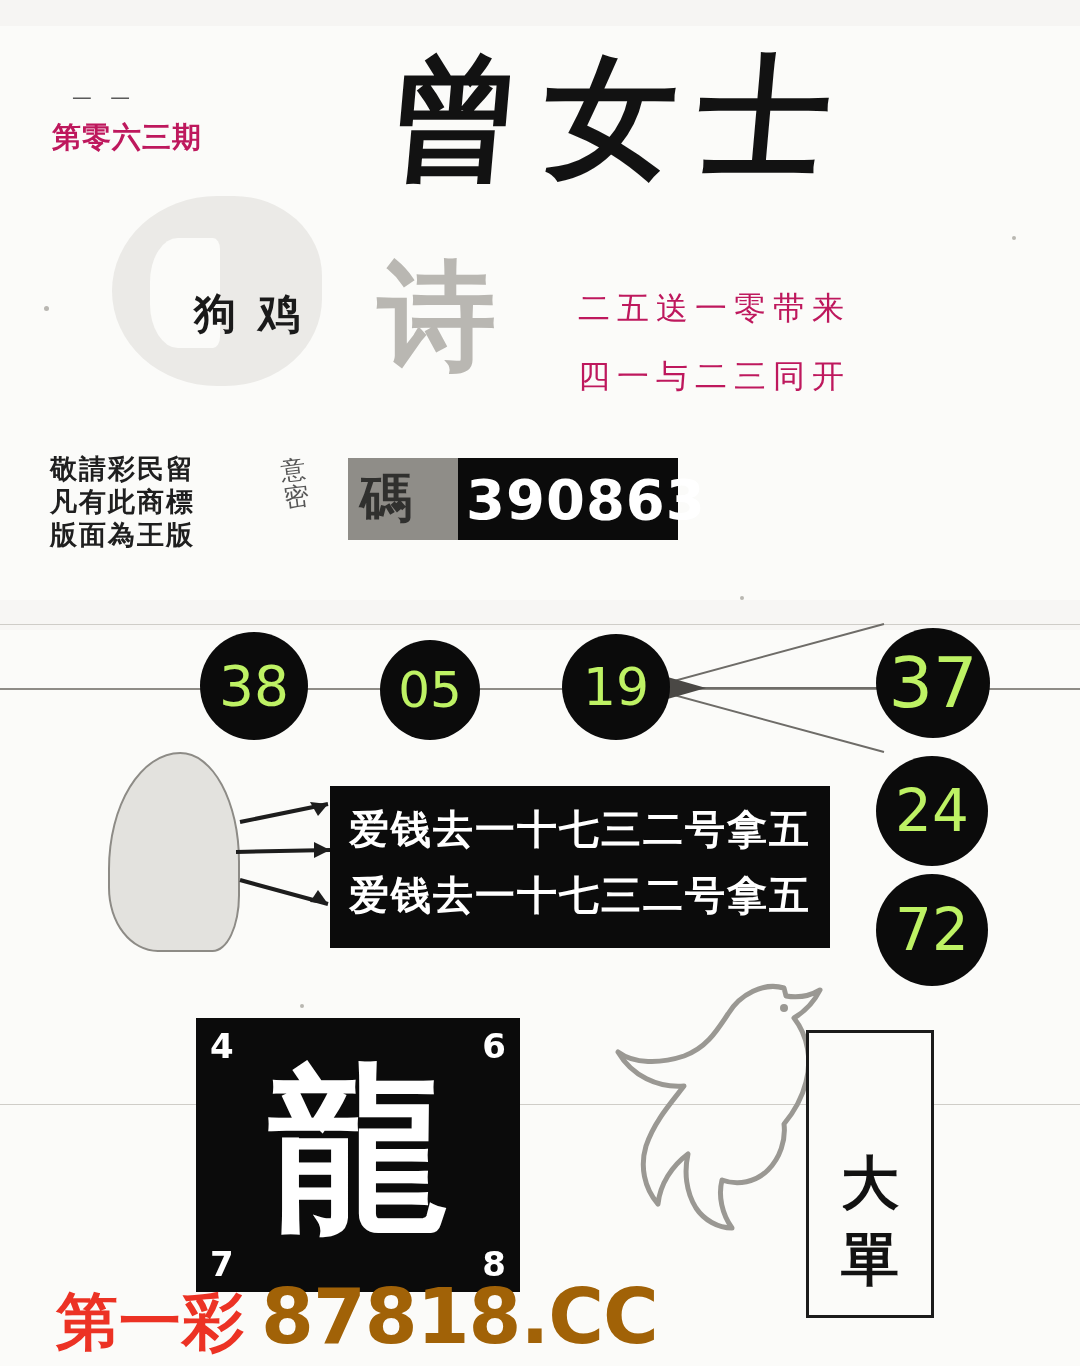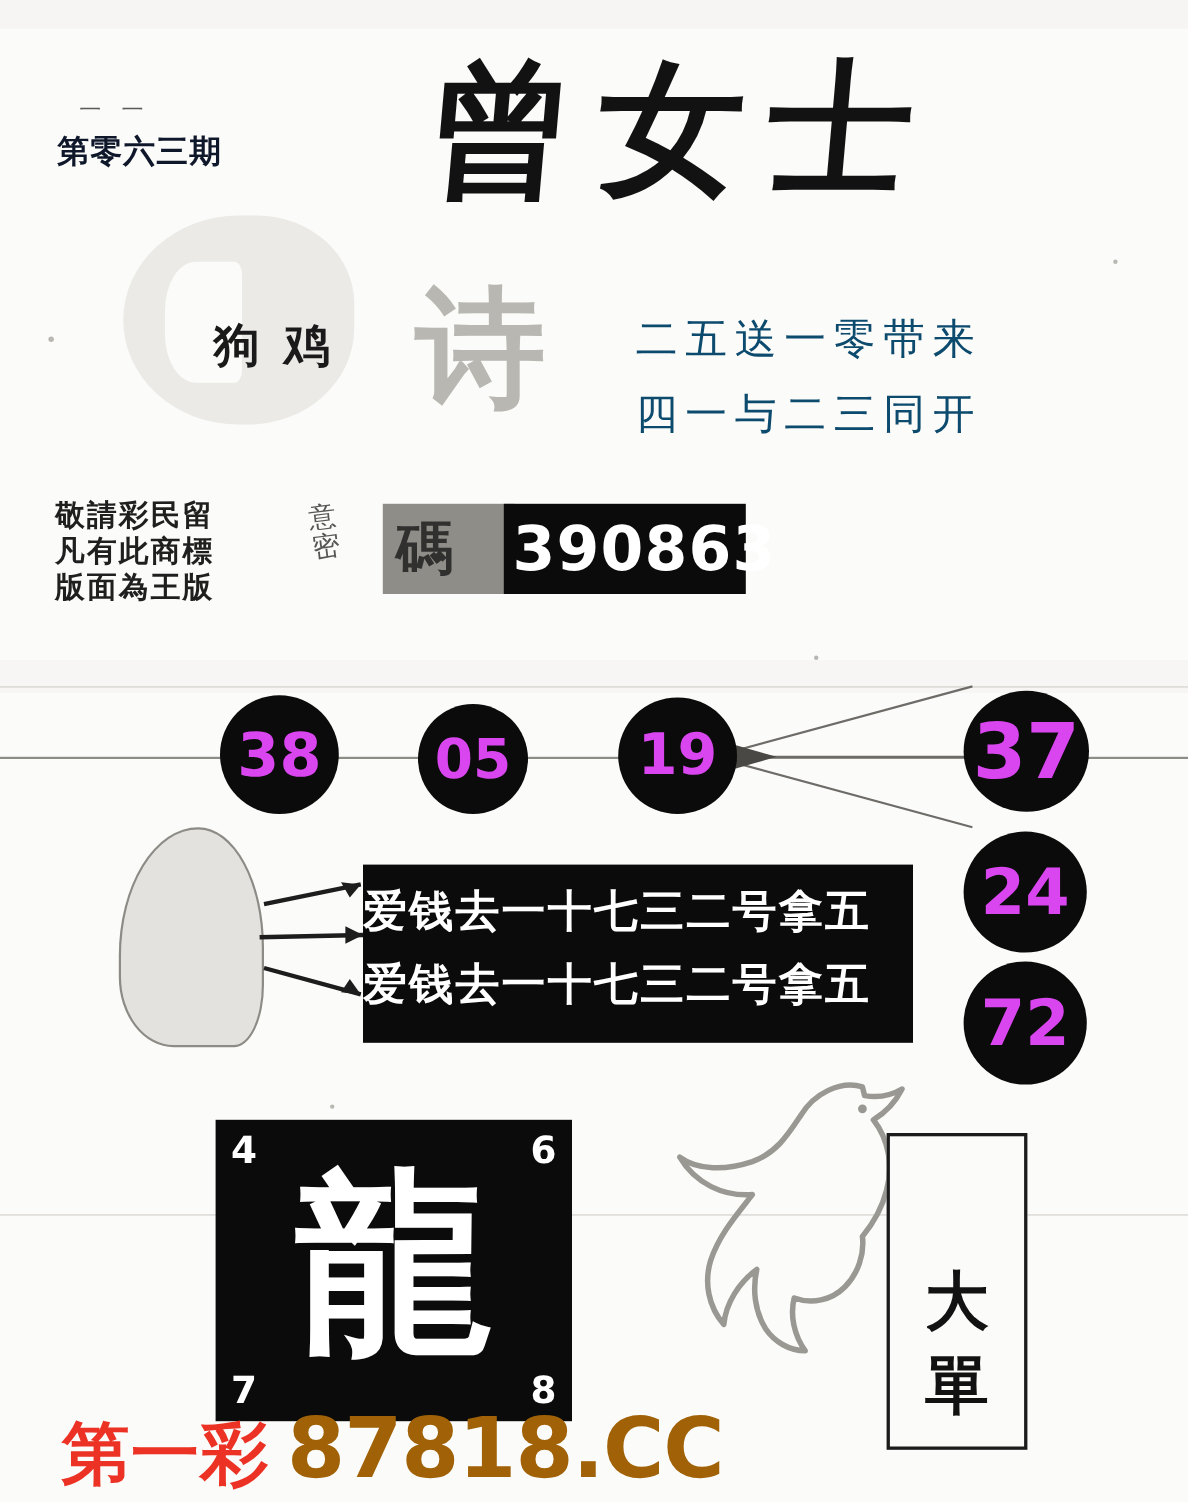--- a/index.html
+++ b/index.html
@@ -33,21 +33,21 @@
     background: #cfcdc8;
   }
   
   .issue-label {
     position: absolute;
     left: 52px;
     top: 118px;
     font-family: Liberation Serif, serif;
     font-size: 29px;
     font-weight: bold;
-    color: #0f172a;
+    color: #be185d;
     letter-spacing: 1px;
     text-align: center;
   }
   .issue-ticks {
     position: absolute;
     left: 72px;
     top: 86px;
     font-family: "DejaVu Serif", serif;
     font-size: 20px;
     color: #5a5a5a;
@@ -103,22 +103,22 @@
     color: #b9b7b2;
     font-weight: bold;
   }
   .poem-lines {
     position: absolute;
     left: 578px;
     top: 274px;
   }
   .poem-line {
     font-family: "DejaVu Serif", serif;
-    font-size: 38px;
-    color: #0c4a6e;
+    font-size: 32px;
+    color: #be185d;
     letter-spacing: 7px;
     line-height: 68px;
     white-space: nowrap;
   }
   
   .notice {
     position: absolute;
     left: 50px;
     top: 452px;
     display: flex;
@@ -186,23 +186,23 @@
     font-weight: bold;
     color: #ffffff;
     letter-spacing: 1px;
     text-align: center;
   }
   
   .ball {
     position: absolute;
     border-radius: 50%;
     background: #0b0b0b;
-    color: #d946ef;
+    color: #bef264;
     font-family: "DejaVu Sans", sans-serif;
-    font-weight: bold;
+    font-weight: normal;
     text-align: right;
     display: flex;
     align-items: center;
     justify-content: center;
   }
   .ball.b1 { left: 200px; top: 632px; width: 108px; height: 108px; font-size: 55px; }
   .ball.b2 { left: 380px; top: 640px; width: 100px; height: 100px; font-size: 50px; }
   .ball.b3 { left: 562px; top: 634px; width: 108px; height: 106px; font-size: 52px; }
   .ball.b4 { left: 876px; top: 628px; width: 114px; height: 110px; font-size: 70px; }
   .ball.b5 { left: 876px; top: 756px; width: 112px; height: 110px; font-size: 58px; }
@@ -242,21 +242,21 @@
     background: #0b0b0b;
     padding: 10px 0 0 0;
   }
   .msg-line {
     font-family: "DejaVu Serif", serif;
     font-size: 40px;
     font-weight: bold;
     color: #ffffff;
     letter-spacing: 2px;
     line-height: 66px;
-    text-align: left;
+    text-align: center;
     white-space: nowrap;
   }
   .mouth-arrows {
     position: absolute;
     left: 232px;
     top: 800px;
     width: 106px;
     height: 110px;
   }
   

